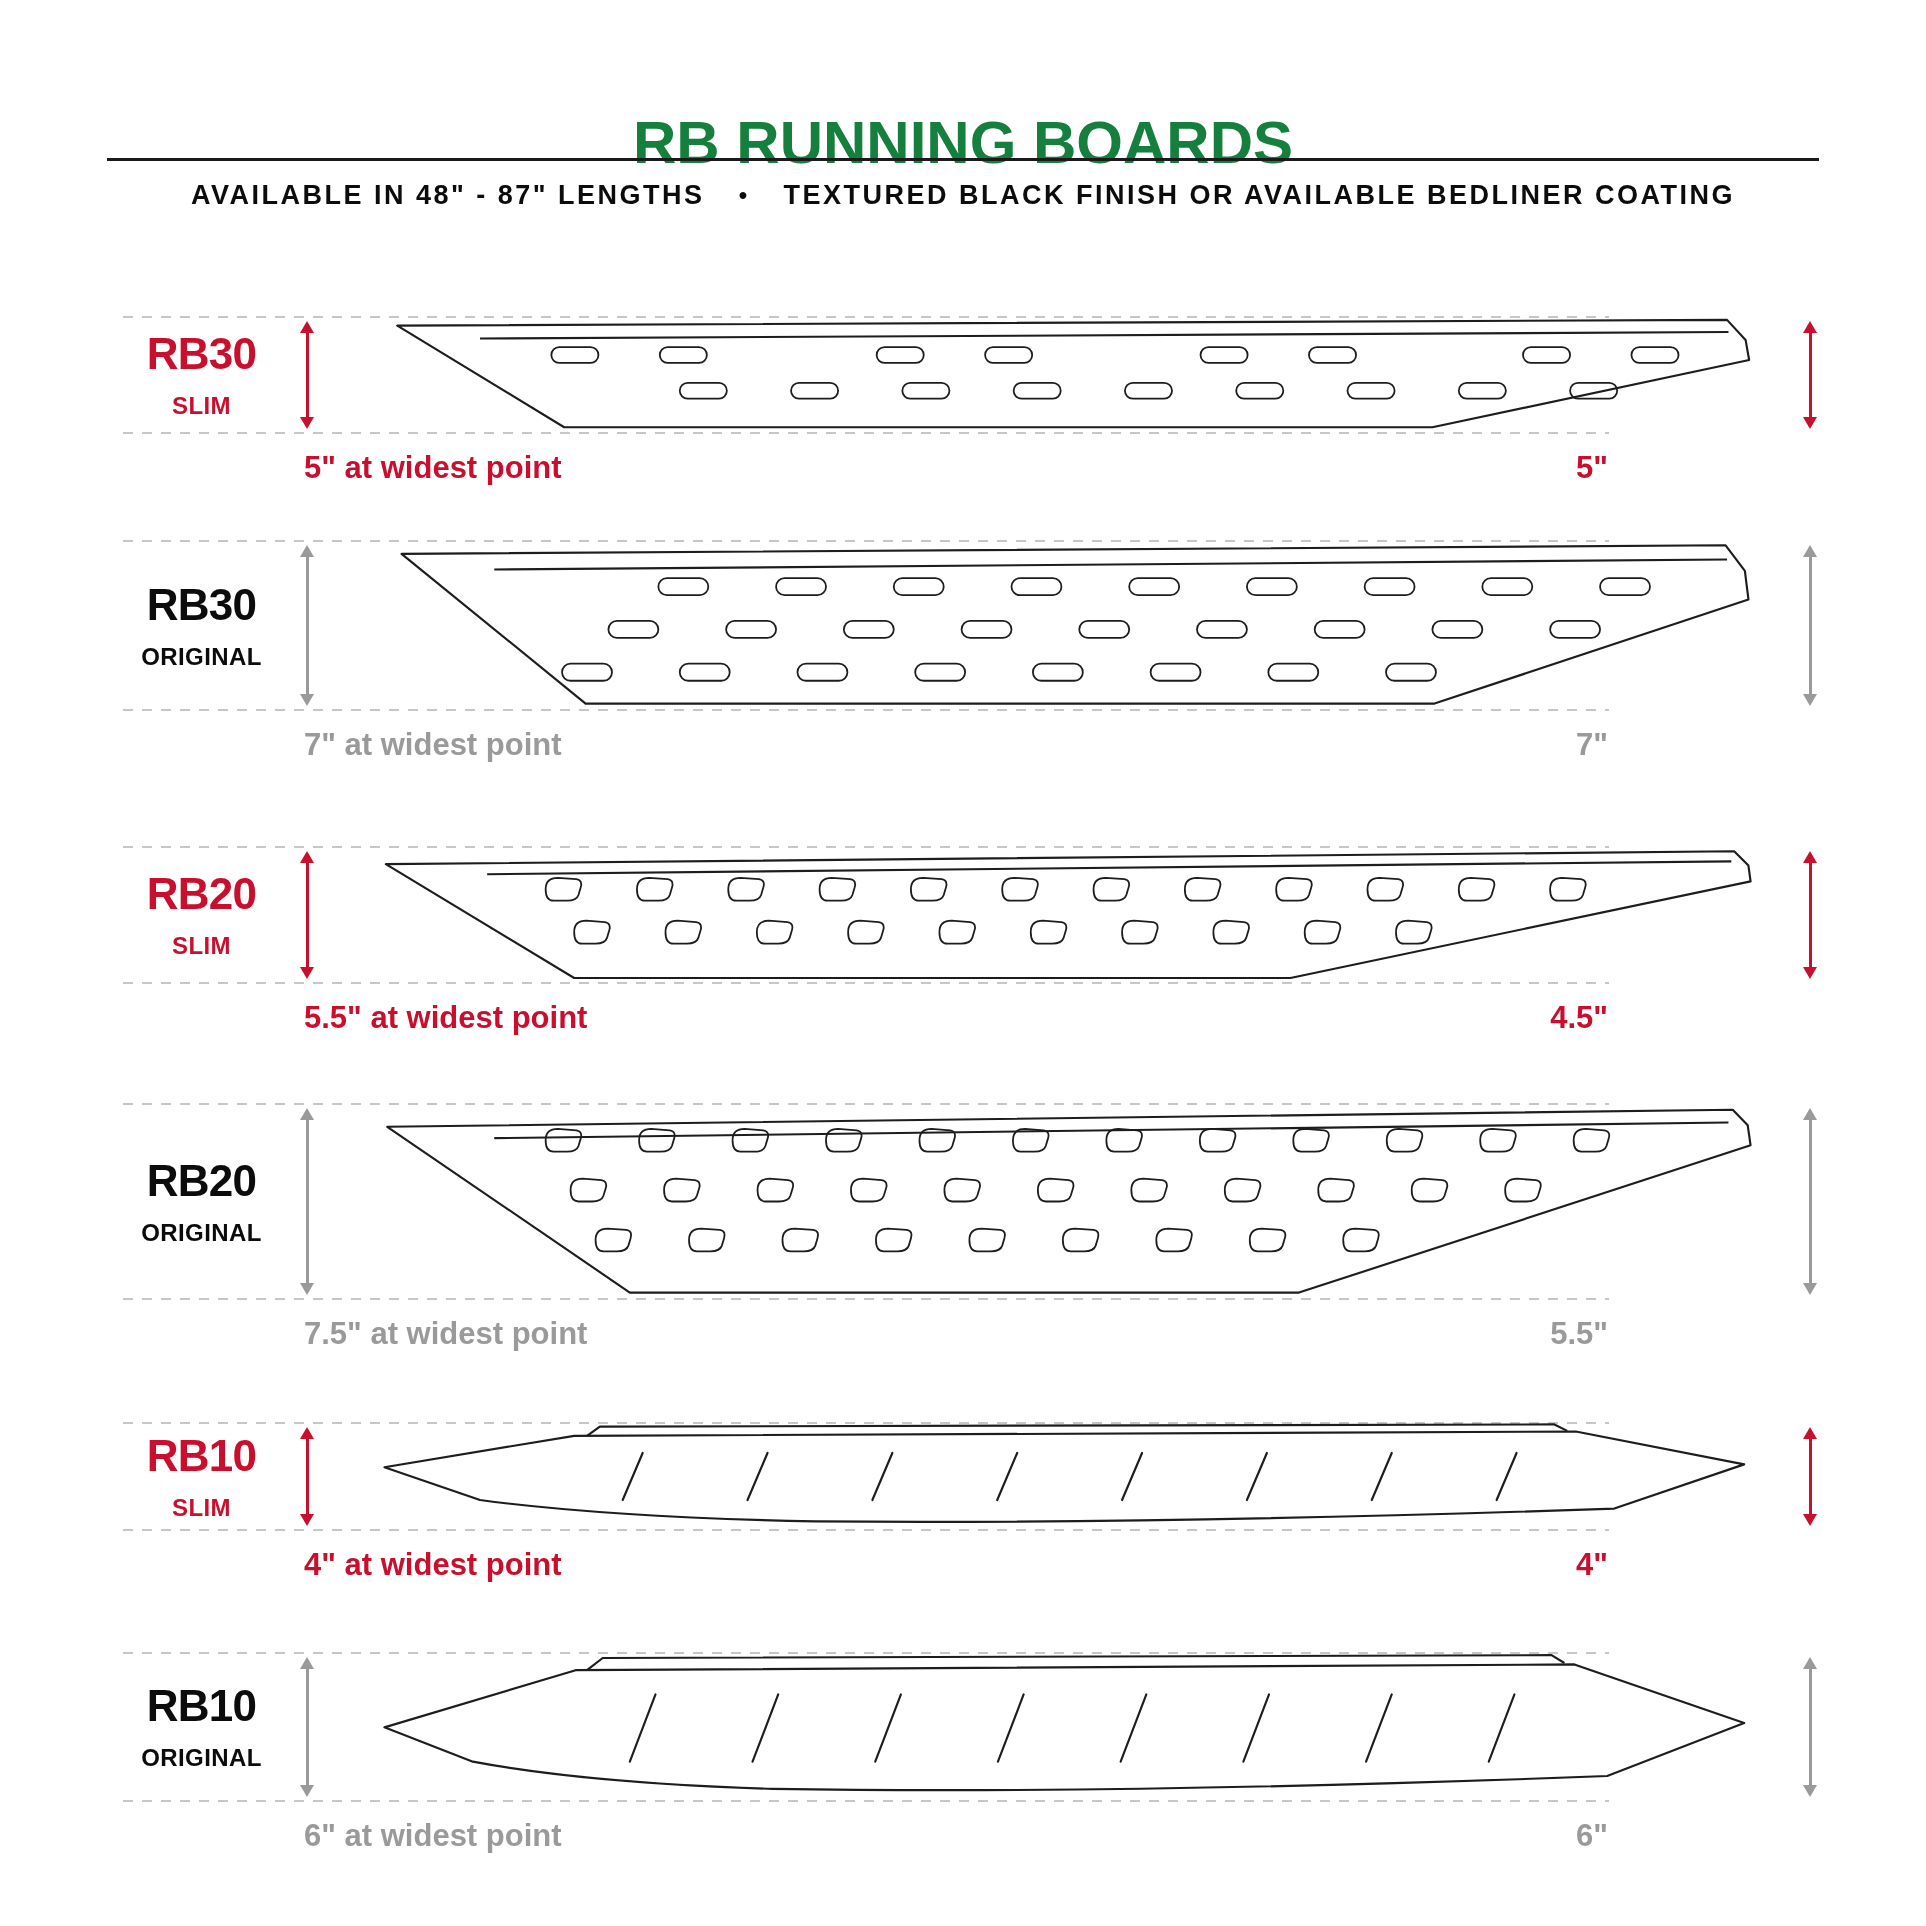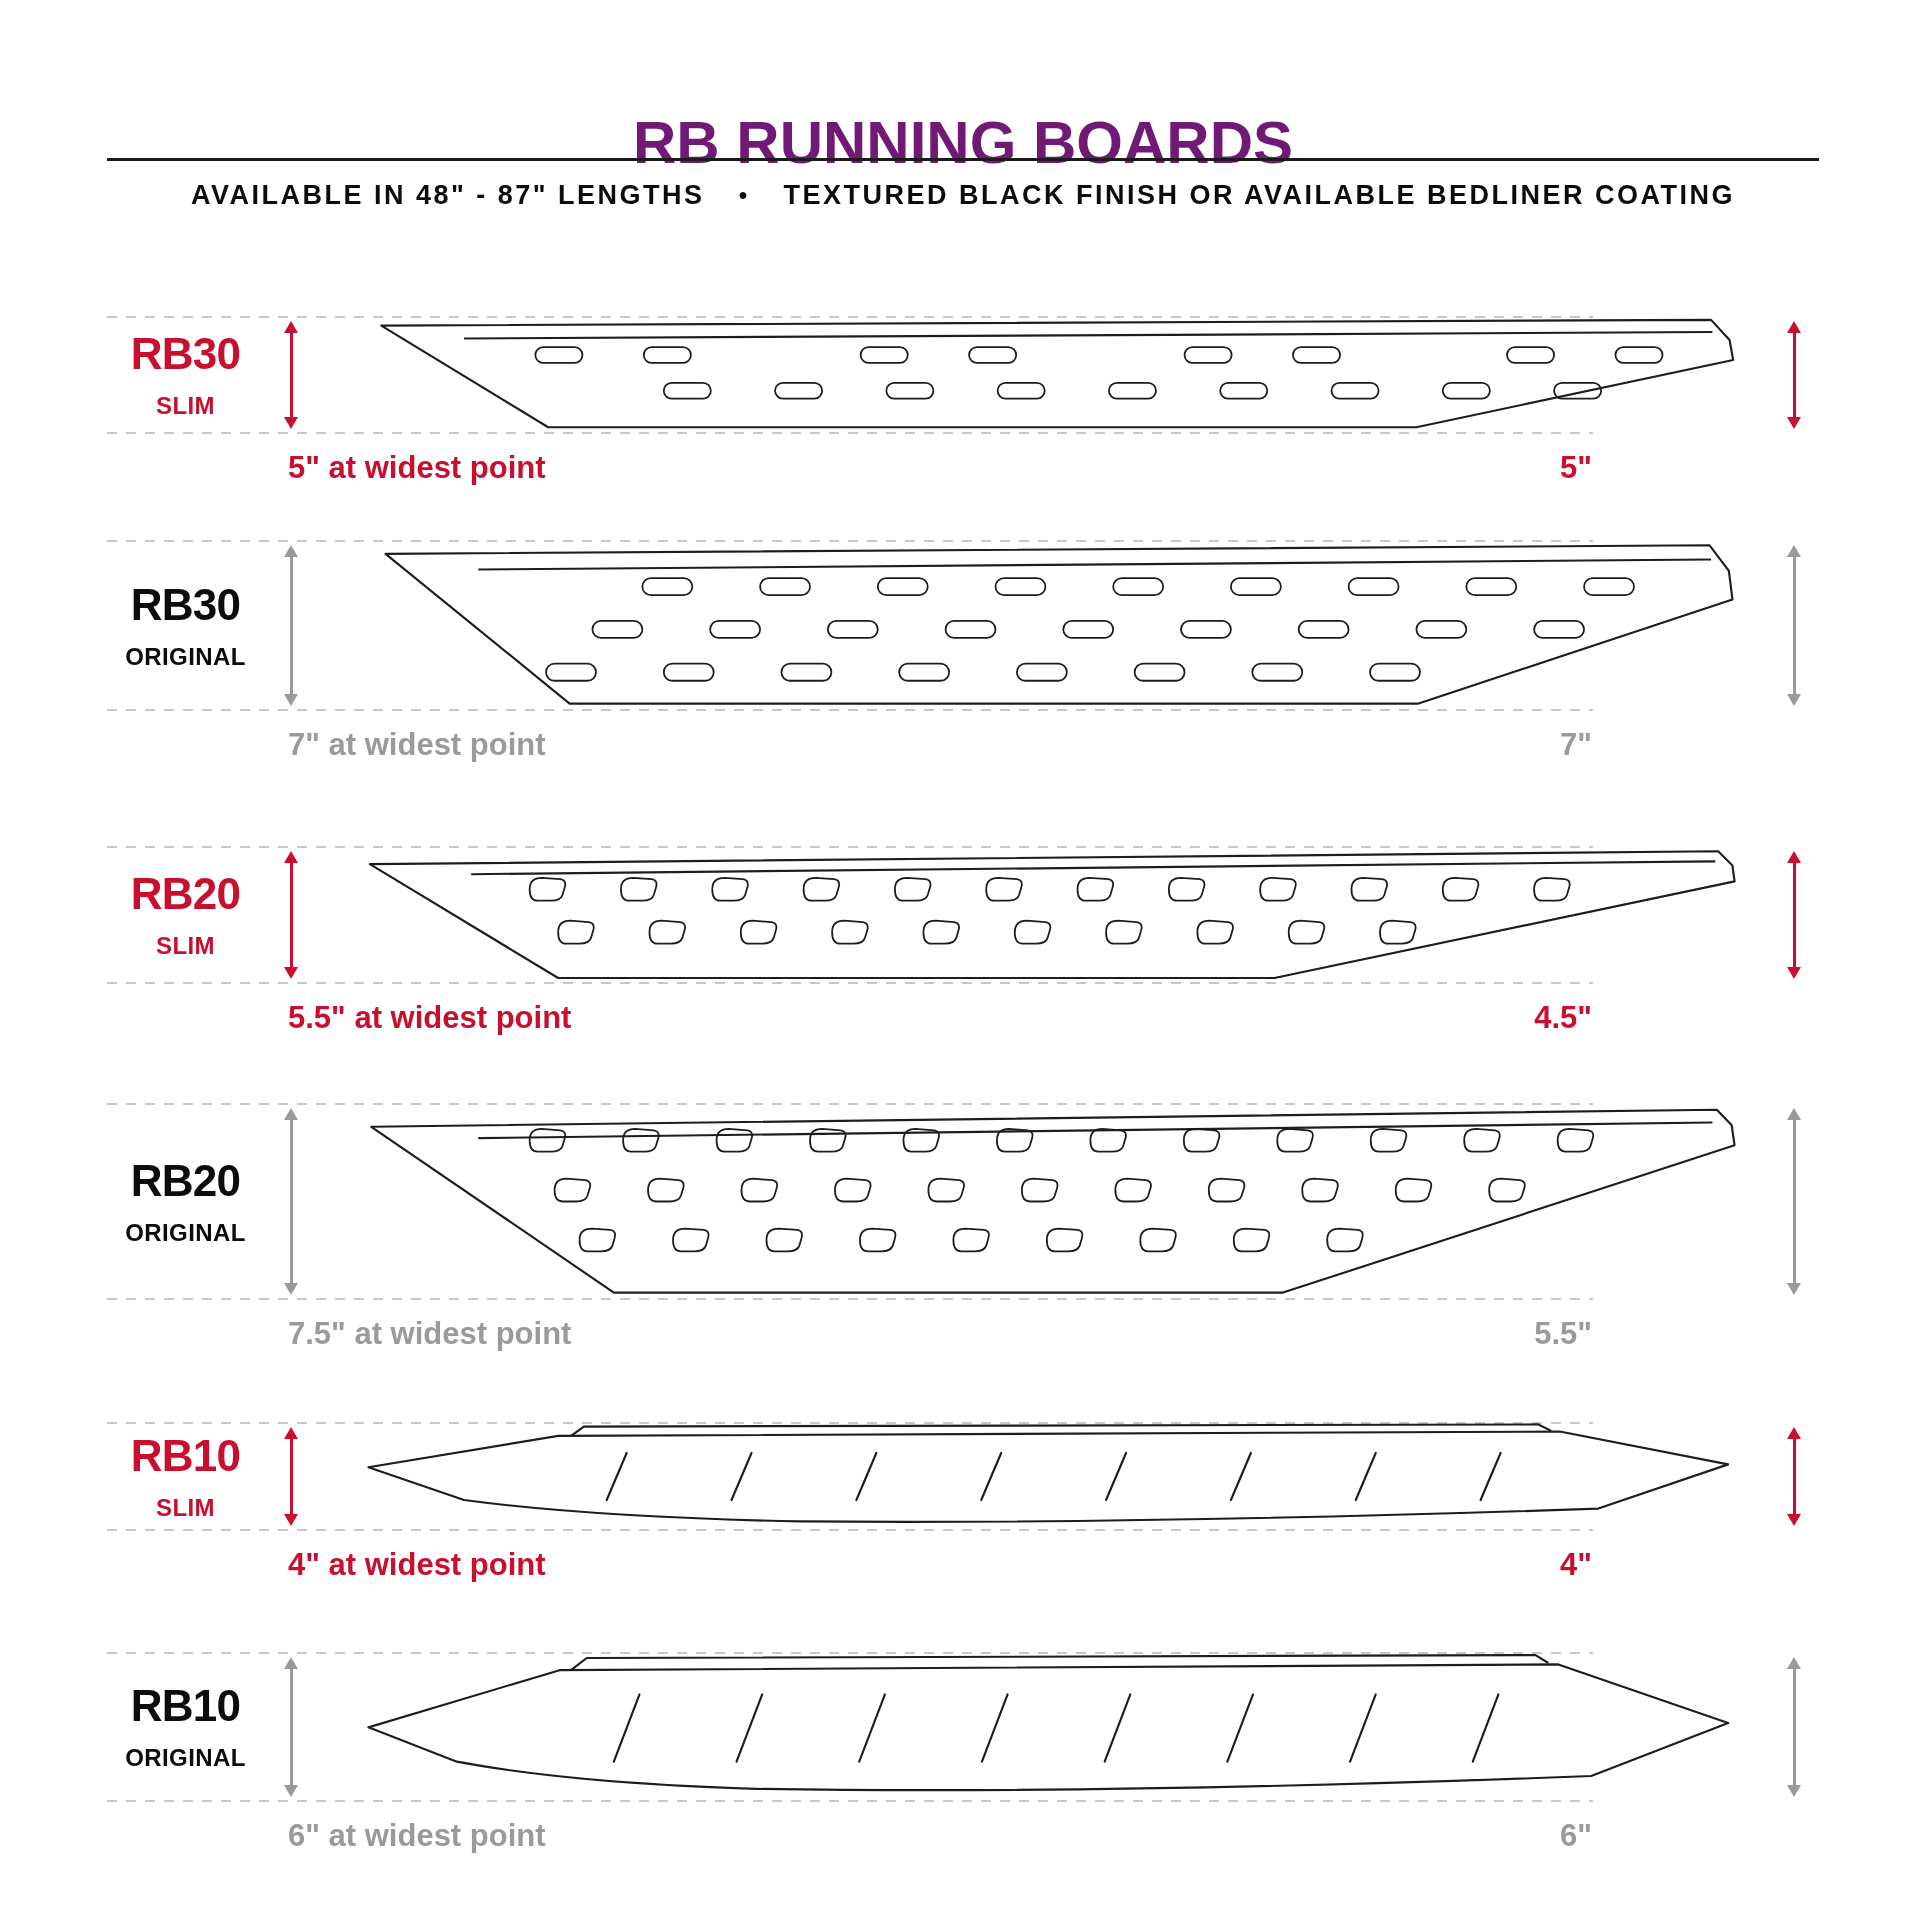--- a/index.html
+++ b/index.html
@@ -1,28 +1,28 @@
 <!DOCTYPE html>
 <html style="font-size:11.4px"><head>
 <meta charset="utf-8">
 <style>
   html,body{margin:0;padding:0;background:#ffffff;}
   body{width:1926px;height:1926px;font-family:"Liberation Sans",sans-serif;color:#111;}
   .page{position:relative;width:1926px;height:1926px;overflow:hidden;background:#fff;}
 
   
   .title{position:absolute;top:68px;left:0;width:100%;text-align:center;
-         font-size:60px;font-weight:bold;letter-spacing:0px;color:#701a75;}
+         font-size:60px;font-weight:bold;letter-spacing:0px;color:#15803d;}
   .rule{position:absolute;top:158px;left:107px;right:107px;border-top:3.6px solid #1a1a1a;}
   .subtitle{position:absolute;top:180px;left:0;width:100%;text-align:center;
             font-size:27px;font-weight:bold;letter-spacing:2.5px;color:#0c0c0c;white-space:nowrap;}
   .subtitle .dot{display:inline-block;margin:0 24px;font-size:24px;vertical-align:1.4px;}
 
   
-  .row{position:absolute;left:0;width:1700px;}
+  .row{position:absolute;left:16px;width:1700px;}
   .row.red{--ac:#C8102E;--cap:#C8102E;}
   .row.gray{--ac:#9a9a9a;--cap:#9a9a9a;}
 
   .dash{position:absolute;left:107px;right:107px;height:2.1px;
         background:repeating-linear-gradient(90deg,#c7c7c7 0 10px,transparent 10px 19px);}
   .dash.top{top:-0.7px;}
   .dash.bottom{bottom:-1.4px;}
 
   .label{position:absolute;left:100px;width:171px;top:50%;transform:translateY(-50%);
          text-align:center;line-height:1.05;}

